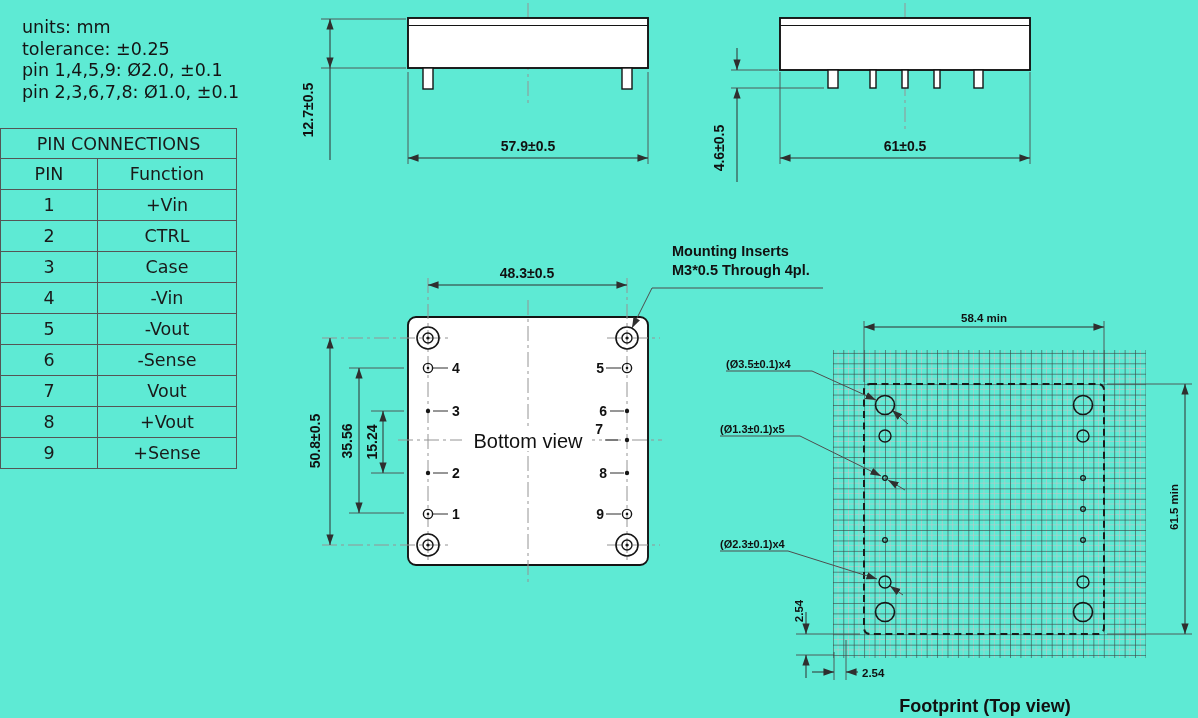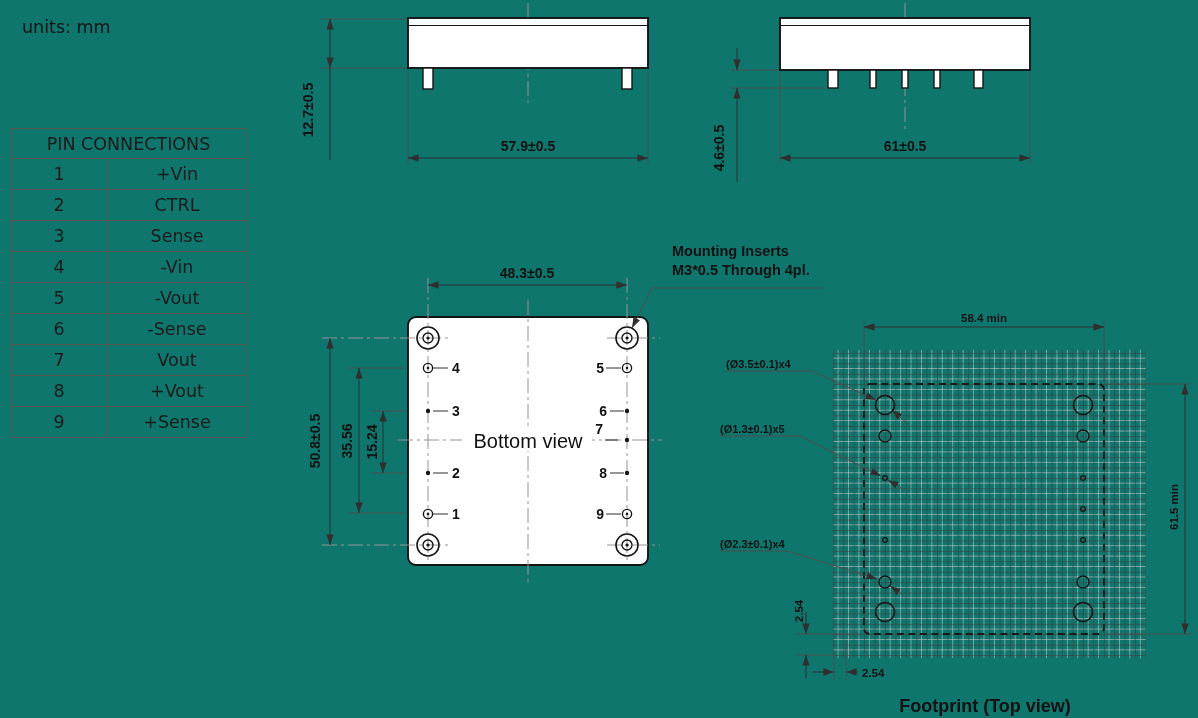--- a/index.html
+++ b/index.html
@@ -1,19 +1,19 @@
 <!DOCTYPE html>
 <html><head>
 <meta charset="utf-8">
 <style>
   html,body{margin:0;padding:0;background:#fff;}
-  .canvas{position:relative;width:1198px;height:718px;background:#0f766e;overflow:hidden;
+  .canvas{position:relative;width:1198px;height:718px;background:#5eead4;overflow:hidden;
           font-family:"DejaVu Sans",sans-serif;color:#1a1a1a;}
   .notes{position:absolute;left:22px;top:17px;font-size:17.5px;line-height:21.6px;color:#141414;}
-  table.pins{position:absolute;left:10px;top:128px;width:236px;border-collapse:collapse;
+  table.pins{position:absolute;left:0;top:128px;width:236px;border-collapse:collapse;
              table-layout:fixed;font-size:17.5px;color:#1a1a1a;border:1.6px solid #3c3c3c;}
   table.pins td{border:1px solid #555;text-align:center;vertical-align:middle;padding:0;height:30px;}
   table.pins td.ttl{height:29px;}
   svg.draw{position:absolute;left:0;top:0;}
   
   .body{fill:#fff;stroke:#141414;stroke-width:1.9;}
   .body2{fill:none;stroke:#141414;stroke-width:1.1;}
   .pinr{fill:#fff;stroke:#141414;stroke-width:1.4;}
   .cl{fill:none;stroke:#949494;stroke-width:1;stroke-dasharray:15 4 3 4;}
   .ext{fill:none;stroke:#4d4d4d;stroke-width:0.9;}
@@ -34,42 +34,49 @@
   .viewlbl{font-size:20px;}
   .fptitle{font-size:18px;font-weight:bold;}
 </style>
 </head>
 <body>
 
 <div class="canvas">
 
   <div class="notes">
     <div>units: mm</div>
+    <div>tolerance: ±0.25</div>
+    <div>pin 1,4,5,9: Ø2.0, ±0.1</div>
+    <div>pin 2,3,6,7,8: Ø1.0, ±0.1</div>
   </div>
 
   <table class="pins">
     <colgroup>
         <col style="width:97px">
         <col style="width:139px">
       </colgroup>
     <tbody>
         <tr>
       <td class="ttl" colspan="2">PIN CONNECTIONS</td>
     </tr>
     <tr>
+      <td>PIN</td>
+      <td>Function</td>
+    </tr>
+    <tr>
           <td>1</td>
           <td>+Vin</td>
         </tr>
     <tr>
           <td>2</td>
           <td>CTRL</td>
         </tr>
     <tr>
           <td>3</td>
-          <td>Sense</td>
+          <td>Case</td>
         </tr>
     <tr>
           <td>4</td>
           <td>-Vin</td>
         </tr>
     <tr>
           <td>5</td>
           <td>-Vout</td>
         </tr>
     <tr>

